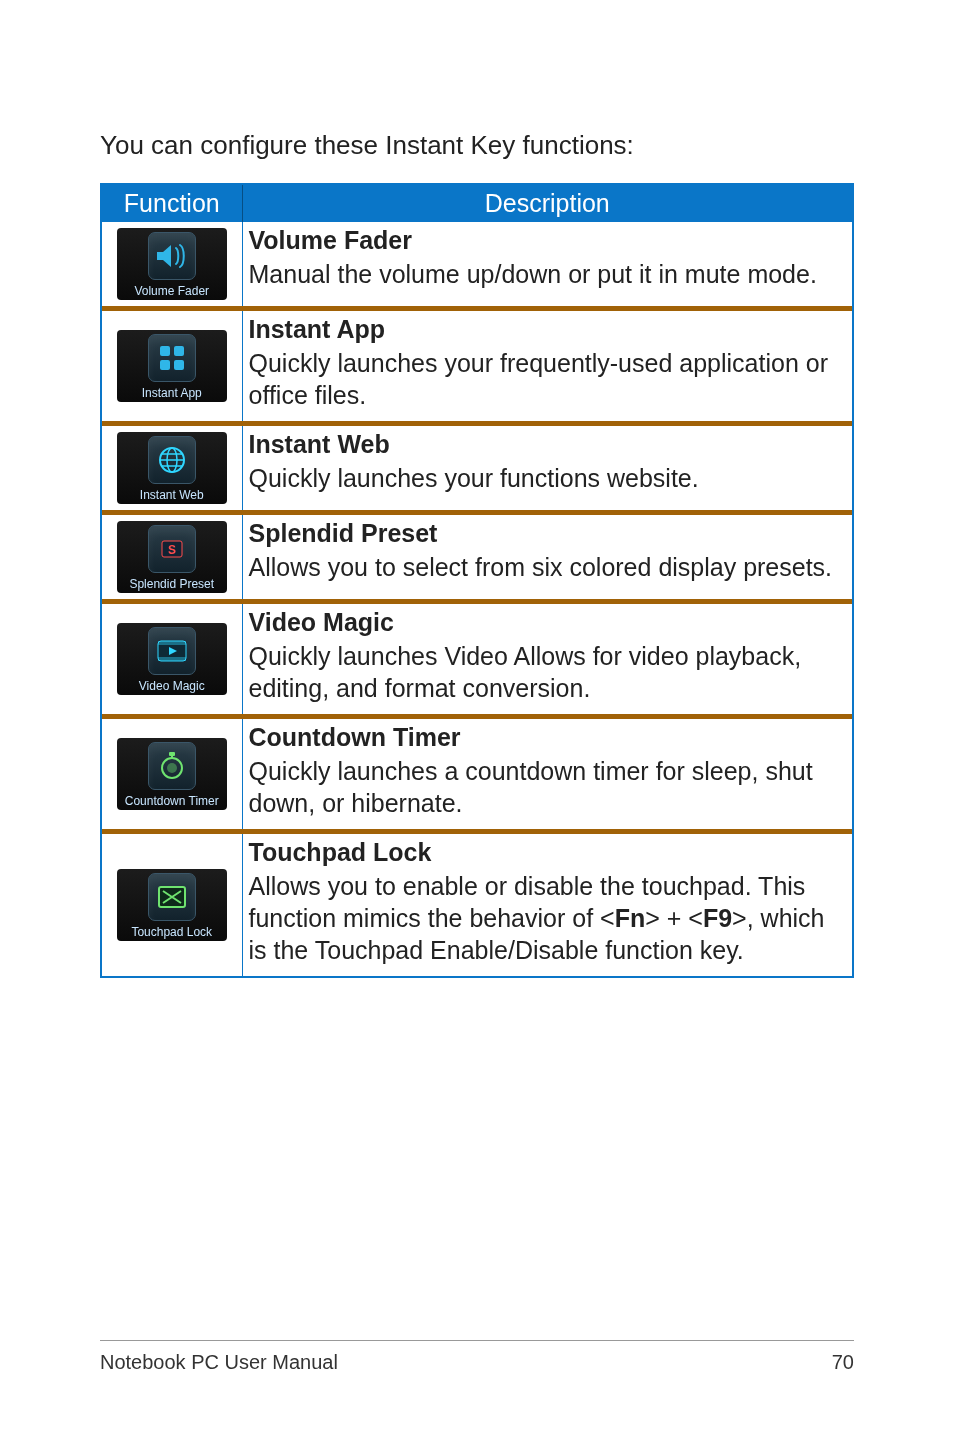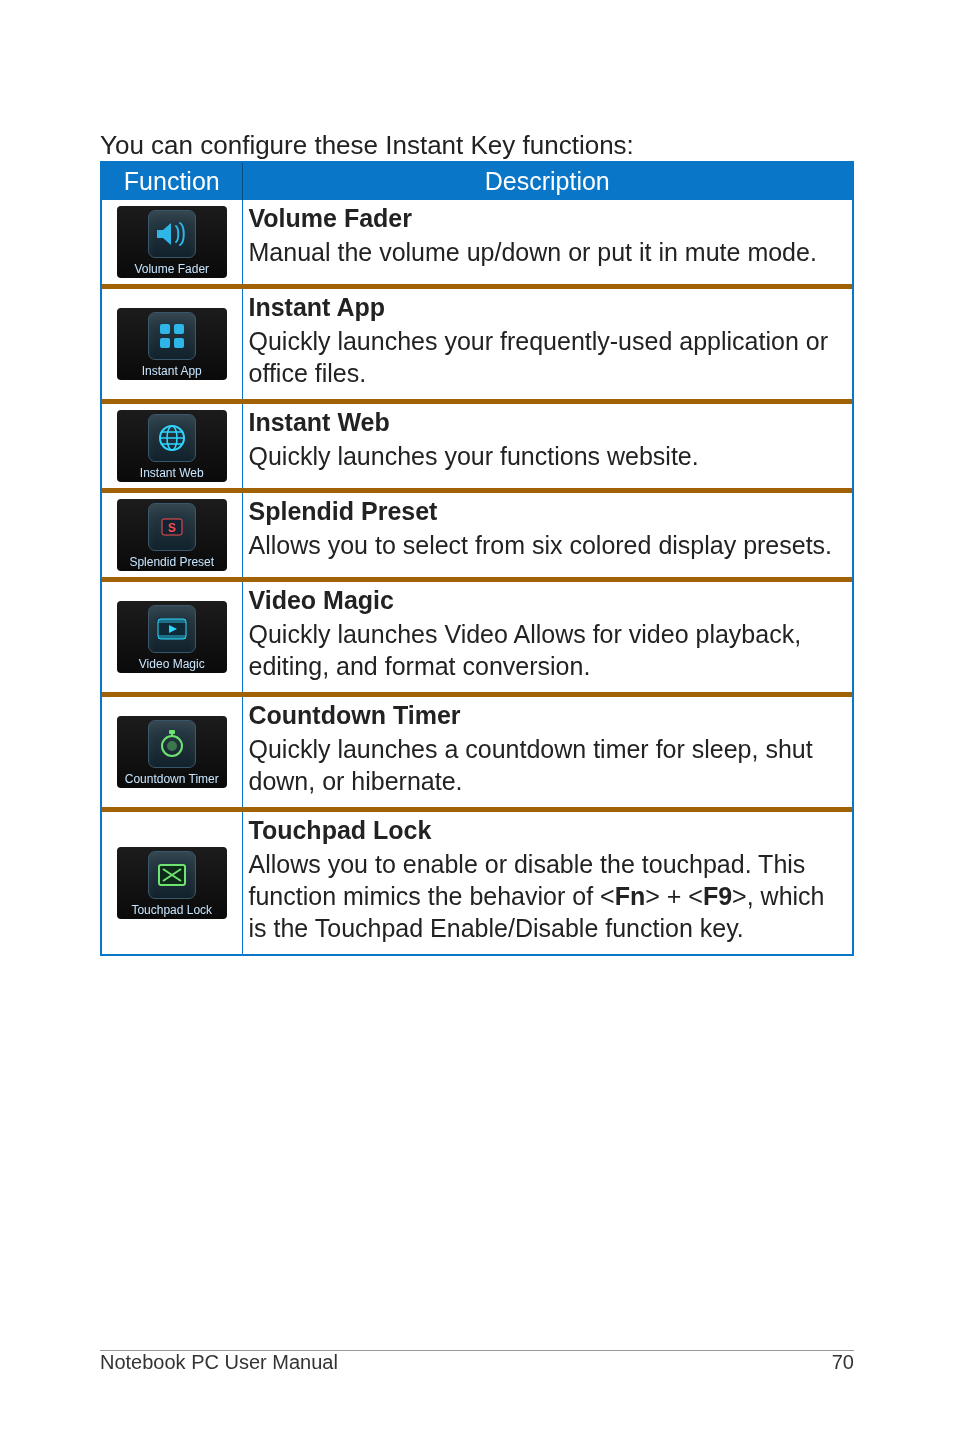--- a/index.html
+++ b/index.html
@@ -1,31 +1,31 @@
 <!DOCTYPE html>
 <html><head>
   <meta charset="utf-8">
   <style>
     * { margin: 0; padding: 0; box-sizing: border-box; }
     html, body { width: 954px; height: 1438px; background: #fff; font-family: "Myriad Pro", "Segoe UI", Arial, sans-serif; color: #222; }
     .page { position: relative; width: 954px; height: 1438px; padding: 130px 100px 0 100px; }
-    .intro { font-size: 26px; color: #222; }
+    .intro { font-size: 26px; margin-bottom: 22px; color: #222; }
     .tbl-wrap { border: 2px solid #0a76c8; background: #fff; }
     table { width: 100%; border-collapse: collapse; }
     thead th { background: #0a76c8; color: #fff; font-weight: normal; font-size: 25px; padding: 4px 6px; text-align: center; }
     thead th.fn { width: 140px; border-right: 1px solid #064e84; }
     tbody td { border-top: 5px solid #a16207; vertical-align: top; }
     tbody tr:first-child td { border-top: none; }
     td.icon-cell { width: 140px; border-right: 1px solid #0a76c8; text-align: center; vertical-align: middle; padding: 6px 0; }
     td.desc-cell { padding: 2px 6px 10px 6px; font-size: 25px; line-height: 1.28; color: #222; }
     .desc-title { font-weight: bold; display: block; margin-bottom: 2px; font-size: 25px; }
     .tile { width: 110px; margin: 0 auto; padding: 4px 0 2px 0; background: linear-gradient(#1c1c1c,#0a0a0a); border-radius: 4px; display:flex; flex-direction:column; align-items:center; }
     .icon-box { width: 48px; height: 48px; border: 1px solid #3a5668; border-radius: 7px; background: linear-gradient(#2a3d48,#12222c); display:flex; align-items:center; justify-content:center; color:#2fd6ff; box-shadow: inset 0 6px 10px rgba(255,255,255,0.06); }
     .tile-label { color: #c8e6ff; font-size: 12px; margin-top: 4px; white-space: nowrap; }
-    .footer { position:absolute; left:100px; right:100px; bottom:64px; border-top:1px solid #999; display:flex; justify-content:space-between; font-size:20px; color:#333; }
+    .footer { position:absolute; left:100px; right:100px; bottom:64px; border-top:1px solid #999; padding-top:10px; display:flex; justify-content:space-between; font-size:20px; color:#333; }
     svg { display:block; }
   </style>
 </head>
 <body>
 
 <div class="page">
   <p class="intro">You can configure these Instant Key functions:</p>
 
   <div class="tbl-wrap">
     <table>

